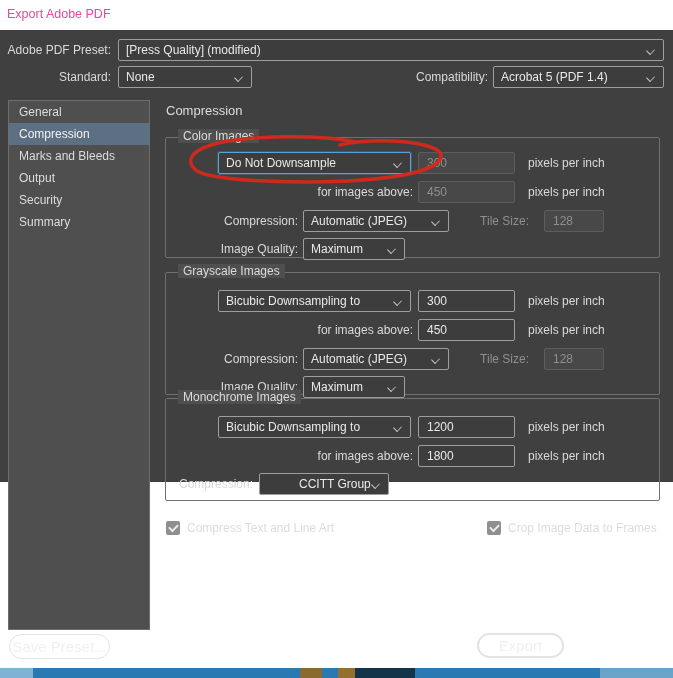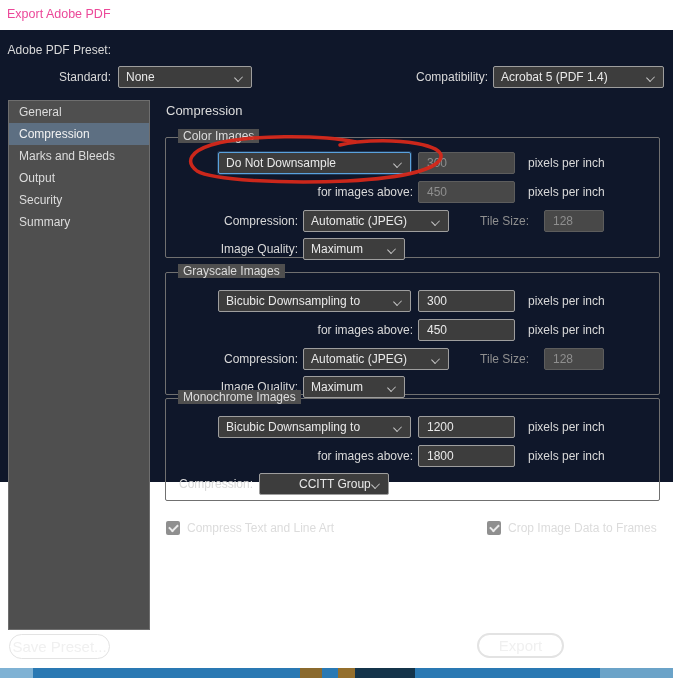--- a/index.html
+++ b/index.html
@@ -10,21 +10,21 @@
     font-size:12px;
     -webkit-font-smoothing:antialiased;
   }
   .titlebar{
     position:absolute;left:0;top:0;width:673px;height:30px;background:#ffffff;
   }
   .titlebar span{
     position:absolute;left:7px;top:7px;color:#ec4899;font-size:12.5px;
   }
   .dialog{
-    position:absolute;left:0;top:30px;width:673px;height:452px;background:#0f172a;
+    position:absolute;left:0;top:30px;width:673px;height:452px;background:#404040;
   }
   .lbl{
     position:absolute;color:#d9d9d9;line-height:22px;height:22px;white-space:nowrap;
   }
   .lbl.r{text-align:right;}
   .lbl.dis{color:#8f8f8f;}
   .dd{
     position:absolute;height:22px;background:#3d3d3d;border:1px solid #9e9e9e;
     border-radius:2px;box-sizing:border-box;display:flex;align-items:center;
     color:#e9e9e9;cursor:default;
@@ -92,20 +92,24 @@
 </head>
 <body>
 
 <div class="titlebar">
   <span>Export Adobe PDF</span>
 </div>
 
 <div class="dialog">
 
   <div class="lbl r" style="left:0;top:9px;width:111px;">Adobe PDF Preset:</div>
+  <div class="dd" style="left:118px;top:9px;width:546px;">
+    <span class="ddv">[Press Quality] (modified)</span>
+    <span class="chev"></span>
+  </div>
 
   <div class="lbl r" style="left:0;top:36px;width:111px;">Standard:</div>
   <div class="dd" style="left:118px;top:36px;width:134px;">
     <span class="ddv">None</span>
     <span class="chev"></span>
   </div>
 
   <div class="lbl r" style="left:340px;top:36px;width:148px;">Compatibility:</div>
   <div class="dd" style="left:493px;top:36px;width:171px;">
     <span class="ddv">Acrobat 5 (PDF 1.4)</span>

